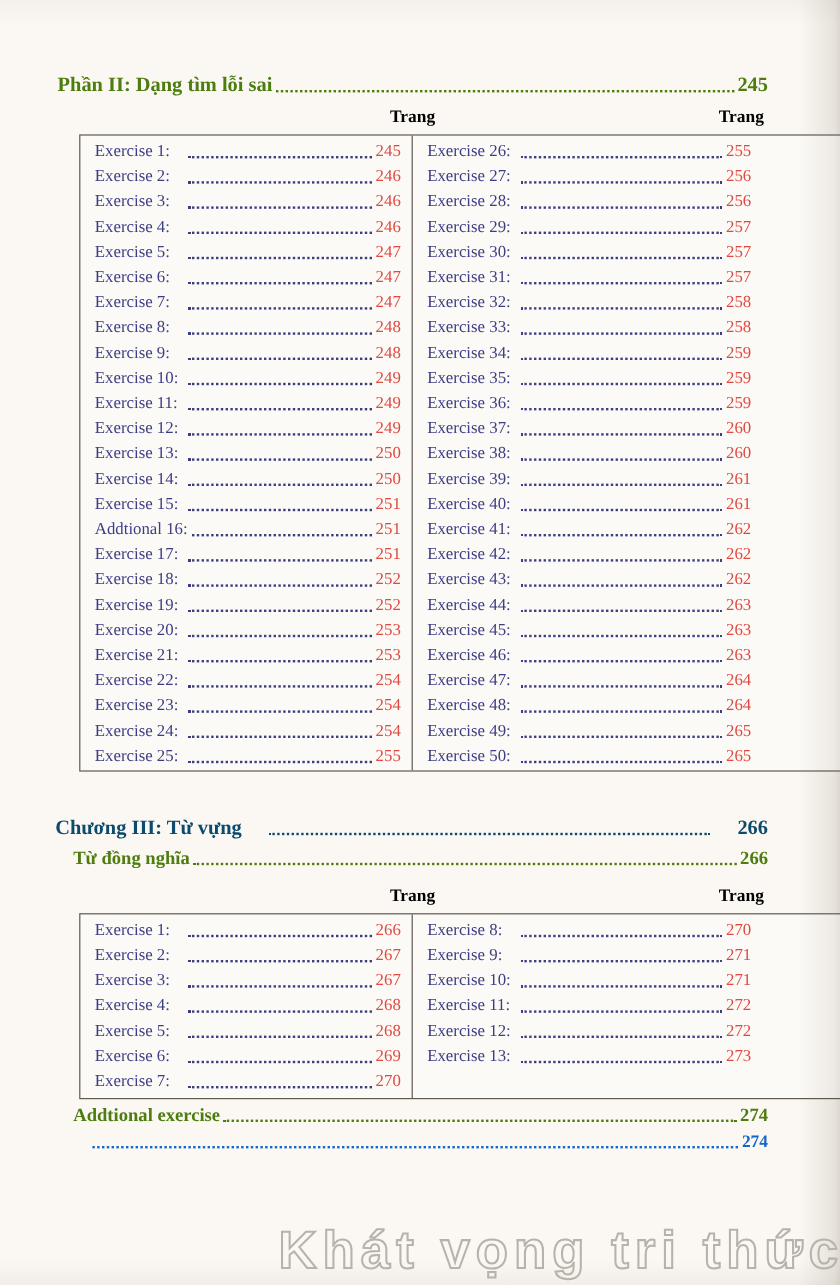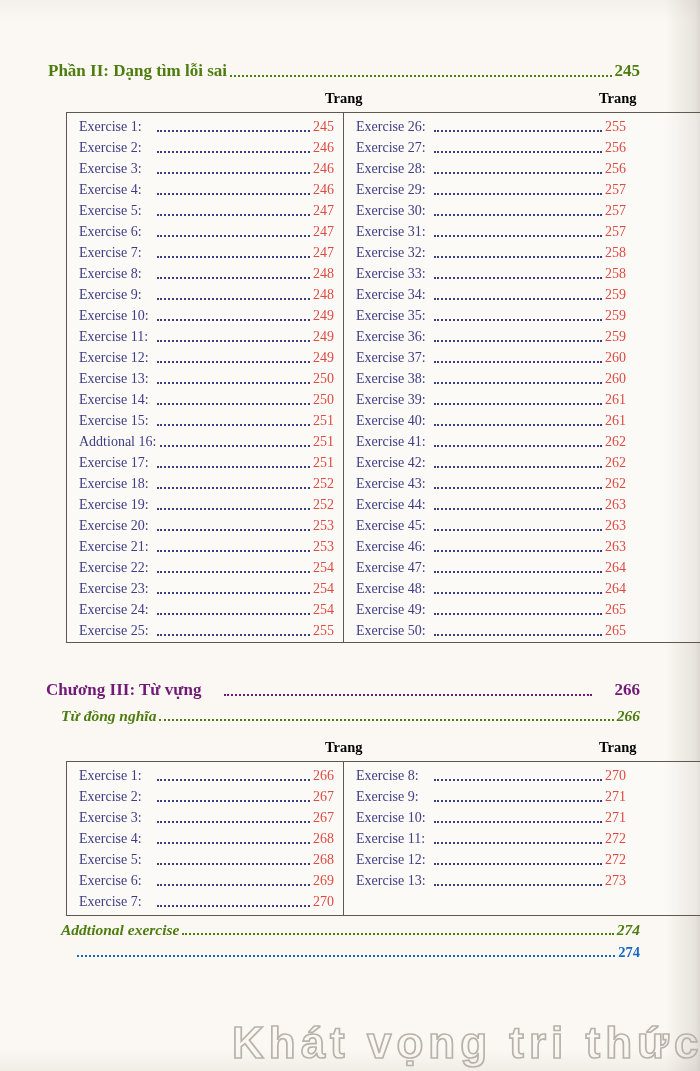--- a/index.html
+++ b/index.html
@@ -9,24 +9,24 @@
     background:
       linear-gradient(90deg, rgba(0,0,0,0) 0%, rgba(0,0,0,0) 95%, rgba(110,100,85,0.14) 99.3%, rgba(110,100,85,0.22) 100%),
       linear-gradient(180deg, rgba(120,110,95,0.06) 0%, rgba(0,0,0,0) 2%, rgba(0,0,0,0) 98%, rgba(120,110,95,0.08) 100%),
       #fbf8f3;
   }
   .abs{position:absolute;}
   
   .hline{display:flex;align-items:baseline;font-weight:bold;z-index:2;}
   .hline .leader{flex:1 1 auto;align-self:flex-end;border-bottom:2px dotted currentColor;margin:0 3px 4px 3px;min-width:10px;}
   .h1{font-size:17px;}
-  .h2{font-size:15.5px;font-style:italic;}
+  .h2{font-size:15.5px;}
   .h3{font-size:14.5px;}
   .teal{color:#4d7c0f;}
-  .navy{color:#701a75;gap:20px;}
+  .navy{color:#0c4a6e;gap:20px;}
   .blue{color:#1567c9;}
   
   .trang{position:absolute;font-weight:bold;font-size:14.5px;color:#000000;z-index:2;}
   
   .toc-table{position:absolute;left:66px;width:668px;border:1px solid #5f584e;box-sizing:border-box;display:flex;background:rgba(255,255,255,0.25);z-index:2;}
   .toc-col{box-sizing:border-box;padding-top:3px;}
   .toc-col.left-col{width:276px;}
   .toc-col.right-col{width:292px;border-left:1px solid #5f584e;}
   .toc-row{height:21px;display:flex;align-items:baseline;padding:0 9px 0 12px;font-size:14px;color:#3d3d85;line-height:21px;}
   .toc-row .ex-label{min-width:74px;white-space:nowrap;}

